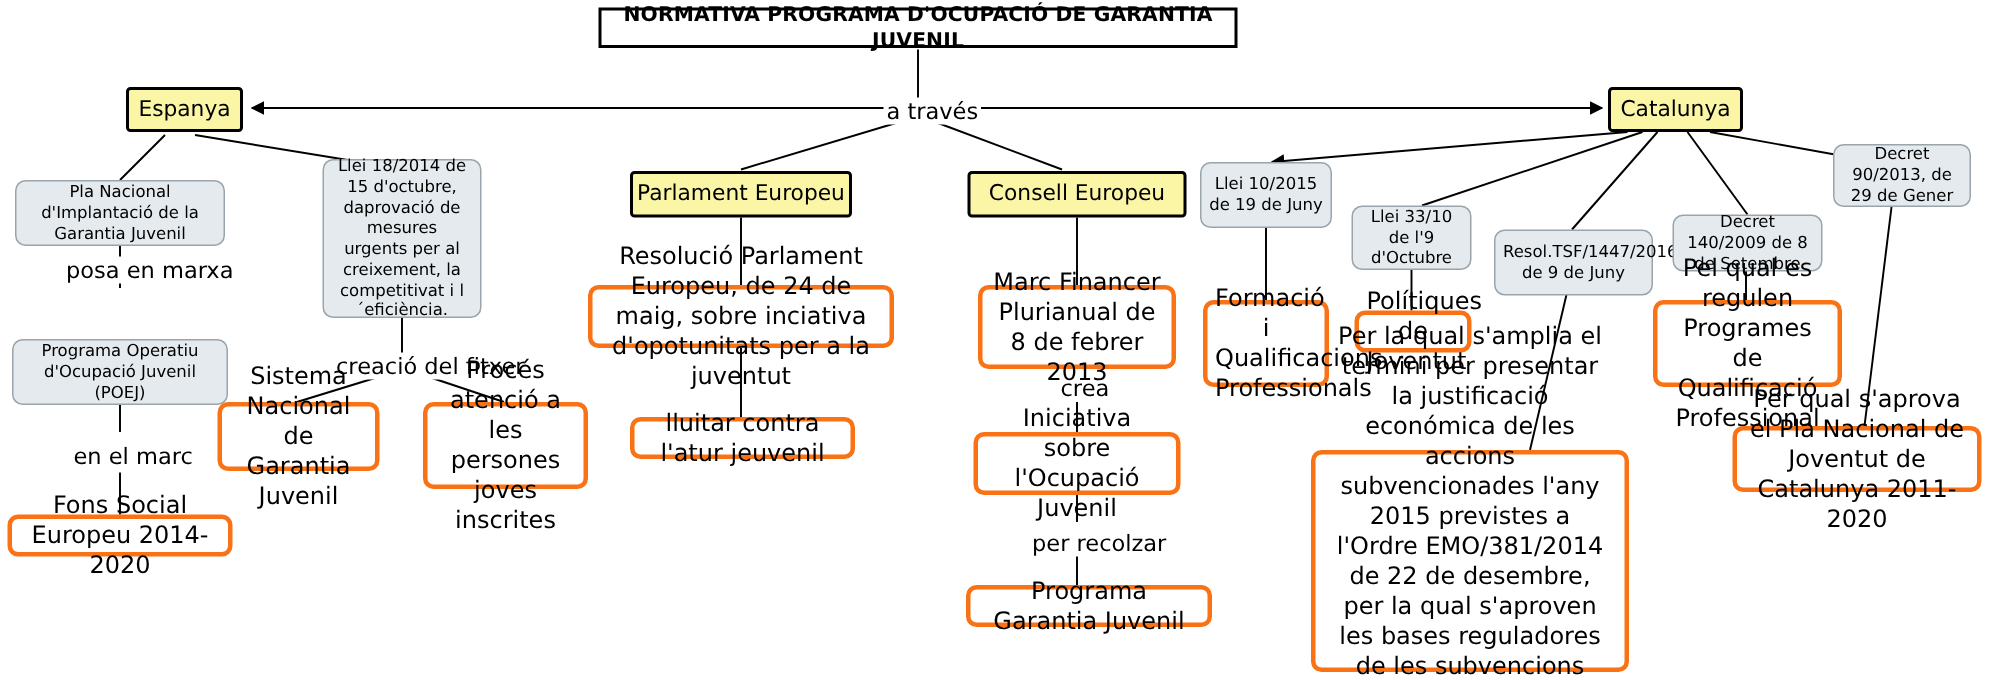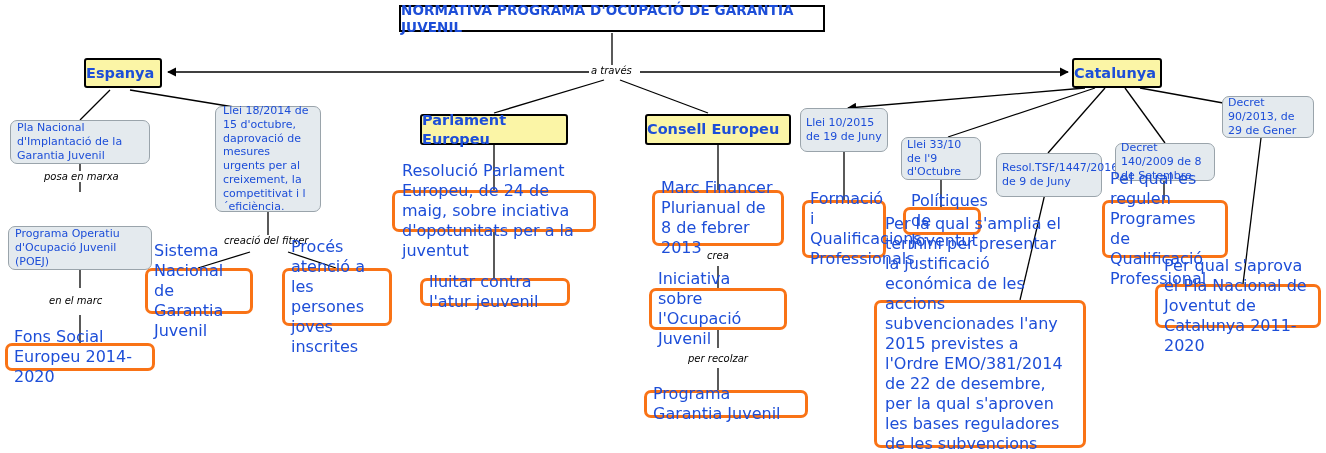--- a/index.html
+++ b/index.html
@@ -22,58 +22,58 @@
     width: 1326px;
     height: 453px;
     pointer-events: none;
   }
   .node {
     position: absolute;
     box-sizing: border-box;
     display: flex;
     align-items: center;
     justify-content: center;
+    text-align: center;
     line-height: 1.25;
-    color: #1d4ed8;
+    color: #000000;
   }
   .node span { display: block; width: 100%; }
   .n-title {
     background: #ffffff;
     border: 2px solid #000000;
     font-weight: bold;
     font-size: 13.5px;
     letter-spacing: 0.1px;
   }
   .n-yellow {
     background: #fbf5a6;
     border: 2px solid #000000;
-    font-weight: bold;
+    font-weight: normal;
     font-size: 14.5px;
     border-radius: 3px;
   }
   .n-grey {
     background: #e4eaee;
     border: 1px solid #9aa4ab;
     border-radius: 7px;
     font-size: 11px;
   }
   .n-white {
     background: #ffffff;
     border: 3px solid #f97316;
     border-radius: 7px;
     font-size: 16px;
   }
   .edge-label {
     position: absolute;
-    font-size: 10px;
+    font-size: 15px;
     color: #000000;
     background: #ffffff;
     white-space: nowrap;
     padding: 0 2px;
-    font-style: italic;
   }
 </style>
 </head>
 <body>
 
 <div id="canvas">
 
   <svg class="edges" viewBox="0 0 1326 453">
     <defs>
       <marker id="arrow" viewBox="0 0 10 10" refX="9" refY="5" markerWidth="7" markerHeight="7" orient="auto-start-reverse">

